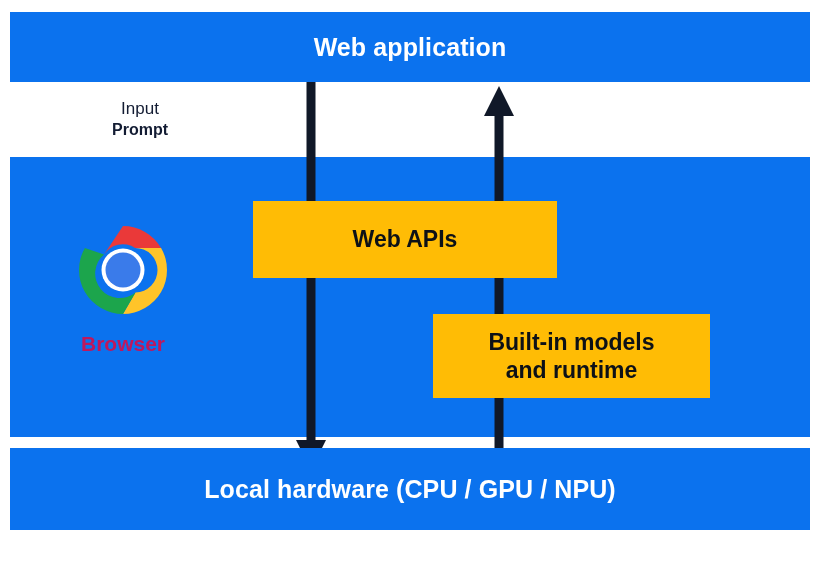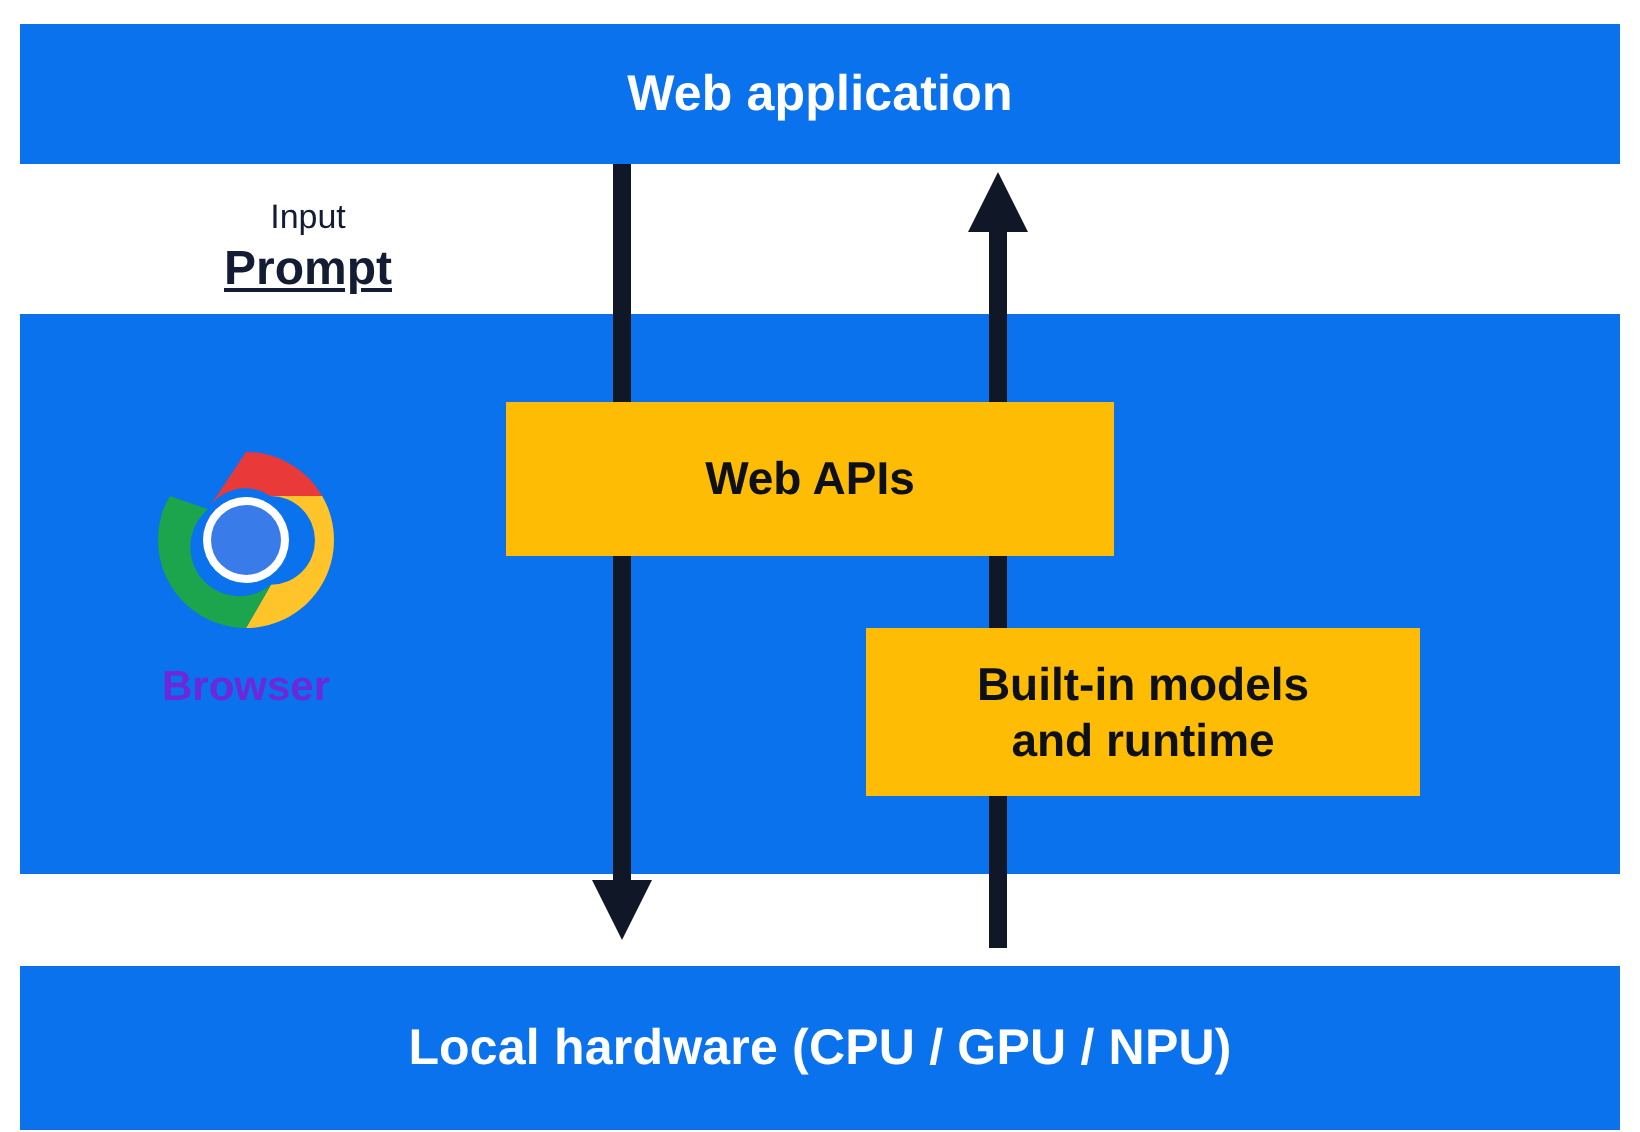--- a/index.html
+++ b/index.html
@@ -32,38 +32,37 @@
   }
   .band-label {
     color: #ffffff;
     font-weight: bold;
     font-size: 25px;
     letter-spacing: 0.1px;
     white-space: nowrap;
   }
   #band-web-application { top: 12px;  height: 70px; }
   #band-browser         { top: 157px; height: 280px; justify-content: flex-start; }
-  #band-local-hardware  { top: 483px; height: 82px; }
+  #band-local-hardware  { top: 448px; height: 82px; }
 
   
   .edge-note {
     position: absolute;
     color: #131c33;
     line-height: 1.28;
   }
   .edge-note .kind {
     display: block;
     font-size: 17px;
     font-weight: normal;
   }
   .edge-note .value {
     display: block;
-    font-size: 24px;
-    font-weight: bold;
-    text-decoration: underline;
+    font-size: 16px;
+    font-weight: bold;
   }
   #note-input  { left: 112px; top: 98px;  text-align: center; }
   #note-output { right: 50px; top: 98px;  text-align: right; }
 
   
   .arrow {
     position: absolute;
     pointer-events: none;
   }
   .arrow .shaft {
@@ -139,21 +138,21 @@
     left: 63px;
     top: 222px;
     width: 120px;
     display: flex;
     flex-direction: column;
     align-items: center;
   }
   #chrome-icon { display: block; }
   #browser-label {
     margin-top: 14px;
-    color: #6d28d9;
+    color: #be185d;
     font-weight: bold;
     font-size: 21px;
   }
 </style>
 </head>
 <body>
 
 <div id="canvas">
 
   <div class="band" id="band-web-application">

